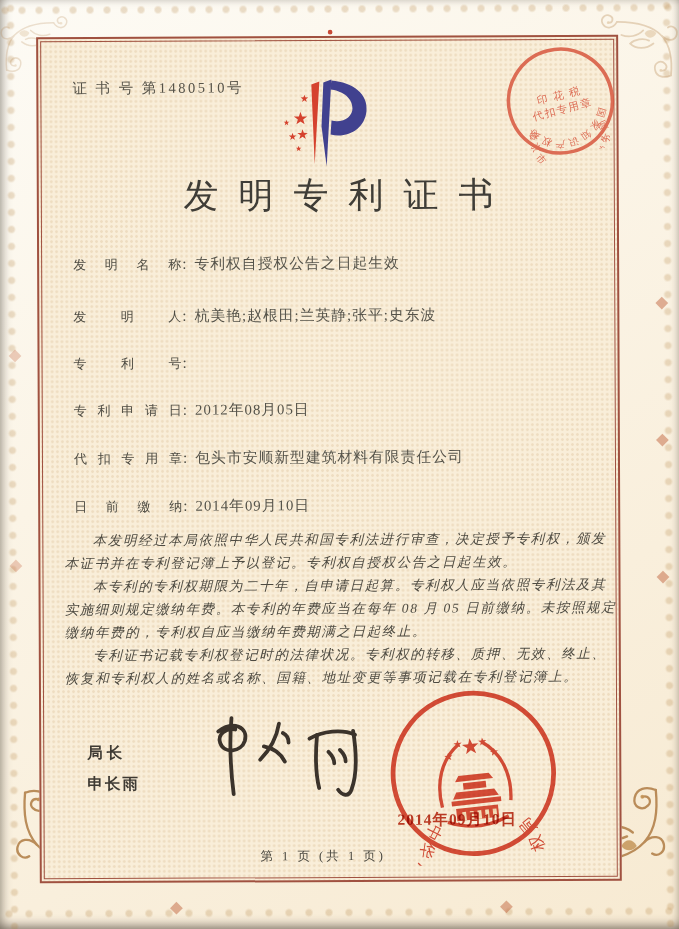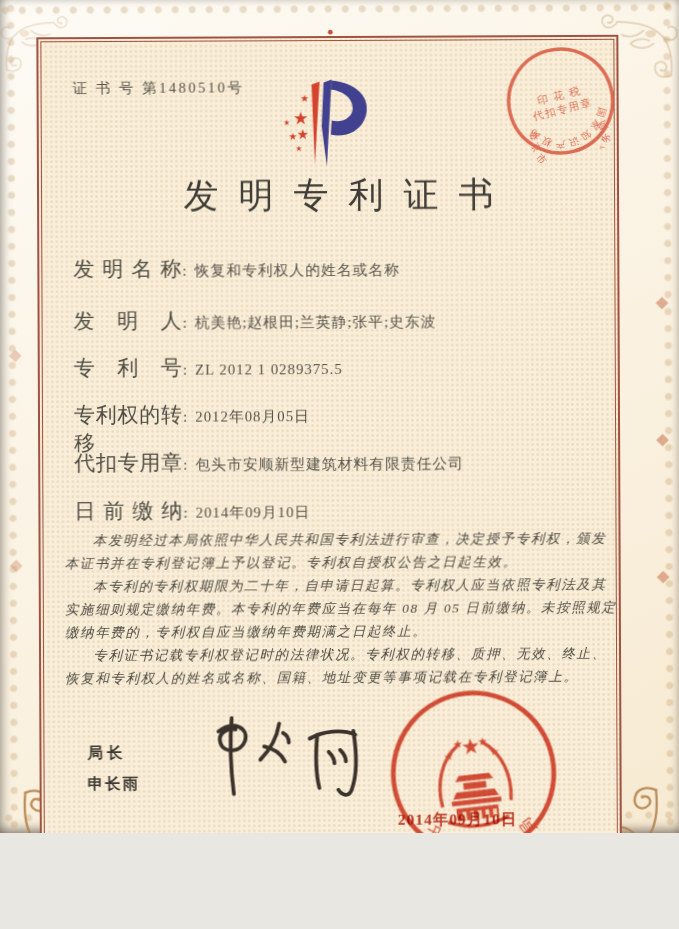--- a/index.html
+++ b/index.html
@@ -1,17 +1,17 @@
 <!DOCTYPE html>
 <html><head>
 <meta charset="utf-8">
 <style>
   html,body{margin:0;padding:0;background:#e9e7e2;}
   .page{
-    position:relative;width:679px;height:833px;overflow:hidden;
+    position:relative;width:679px;height:929px;overflow:hidden;
     background:linear-gradient(150deg,#fdfbf5 0%,#fbf4e6 40%,#f7ead2 100%);
     box-shadow:
       inset 9px 0 8px -6px rgba(80,70,60,.45),
       inset -7px 0 7px -5px rgba(80,70,60,.30),
       inset 0 -12px 10px -8px rgba(55,45,40,.50),
       inset 0 7px 6px -5px rgba(120,110,100,.22);
     font-family:"Liberation Serif", serif;
   }
   .sheet{position:absolute;inset:0;transform:rotate(-0.25deg);}
   
@@ -34,21 +34,21 @@
   
   .cert-no{position:absolute;left:74px;top:78px;font-size:14.5px;letter-spacing:2.5px;color:#565349;}
   .logo{position:absolute;left:280px;top:76px;}
   .stamp{position:absolute;left:506px;top:46px;transform:rotate(-14deg);opacity:.85;}
   .stamp text{fill:#d8573f;}
   .stamp .ring{font-size:9.5px;letter-spacing:4.2px;}
   .stamp .ringb{font-size:9.5px;letter-spacing:3px;}
   .stamp .ctr{font-size:10.5px;letter-spacing:1.5px;text-anchor:middle;}
   .title{position:absolute;left:0;width:100%;top:172px;text-align:center;font-size:35px;letter-spacing:20px;text-indent:20px;color:#3f3d37;font-weight:500;}
   .row{position:absolute;left:74px;display:flex;align-items:baseline;color:#4f4d44;}
-  .flabel{display:inline-block;width:108px;font-size:21px;text-align:justify;text-align-last:justify;color:#4e4c43;}
+  .flabel{display:inline-block;width:108px;font-size:13px;text-align:justify;text-align-last:justify;color:#4e4c43;}
   .colon{font-size:15.5px;margin:0 8px 0 1px;}
   .fvalue{font-size:14.8px;letter-spacing:1px;color:#55534a;white-space:nowrap;}
   .paras{position:absolute;left:64px;top:528px;width:552px;color:#4e4b42;}
   .paras p{margin:0;font-size:13.5px;line-height:23px;letter-spacing:1.6px;text-indent:2.1em;font-style:italic;}
   .signer-title{position:absolute;left:86px;top:742px;font-family:"Liberation Sans",sans-serif;font-weight:700;font-size:15.5px;letter-spacing:4px;color:#3e3a33;}
   .signer-name{position:absolute;left:86px;top:773px;font-family:"Liberation Sans",sans-serif;font-weight:600;font-size:15.5px;letter-spacing:2px;color:#3e3a33;text-align:center;}
   .signature{position:absolute;left:192px;top:710px;}
   .seal{position:absolute;left:386px;top:688px;transform:rotate(-6deg);mix-blend-mode:multiply;opacity:.92;}
   .seal .ring{font-size:17px;letter-spacing:4.5px;fill:#d5422e;}
   .seal-date{position:absolute;left:396px;top:810px;font-size:15.5px;font-weight:bold;color:#c03f2b;letter-spacing:1px;mix-blend-mode:multiply;}
@@ -140,34 +140,33 @@
       <text class="ringb"><textPath href="#stampBot" startOffset="2">国家知识产权局</textPath></text>
       <text class="ctr" x="55" y="53">印 花 税</text>
       <text class="ctr" x="55" y="67">代扣专用章</text>
     </svg>
 
     <div class="title">发明专利证书</div>
 
     <div class="row" style="top:254px">
       <span class="flabel">发明名称</span>
         <span class="colon">:</span>
-      <span class="fvalue">恢复和专利权人的姓名或名称</span>
+      <span class="fvalue">专利权自授权公告之日起生效</span>
     </div>
     <div class="row" style="top:306px">
       <span class="flabel">发明人</span>
         <span class="colon">:</span>
       <span class="fvalue">杭美艳;赵根田;兰英静;张平;史东波</span>
     </div>
     <div class="row" style="top:353px">
       <span class="flabel">专利号</span>
         <span class="colon">:</span>
-      <span class="fvalue">ZL 2012 1 0289375.5</span>
     </div>
     <div class="row" style="top:400px">
-      <span class="flabel">专利权的转移</span>
+      <span class="flabel">专利申请日</span>
         <span class="colon">:</span>
       <span class="fvalue">2012年08月05日</span>
     </div>
     <div class="row" style="top:448px">
       <span class="flabel">代扣专用章</span>
         <span class="colon">:</span>
       <span class="fvalue">包头市安顺新型建筑材料有限责任公司</span>
     </div>
     <div class="row" style="top:496px">
       <span class="flabel">日前缴纳</span>

